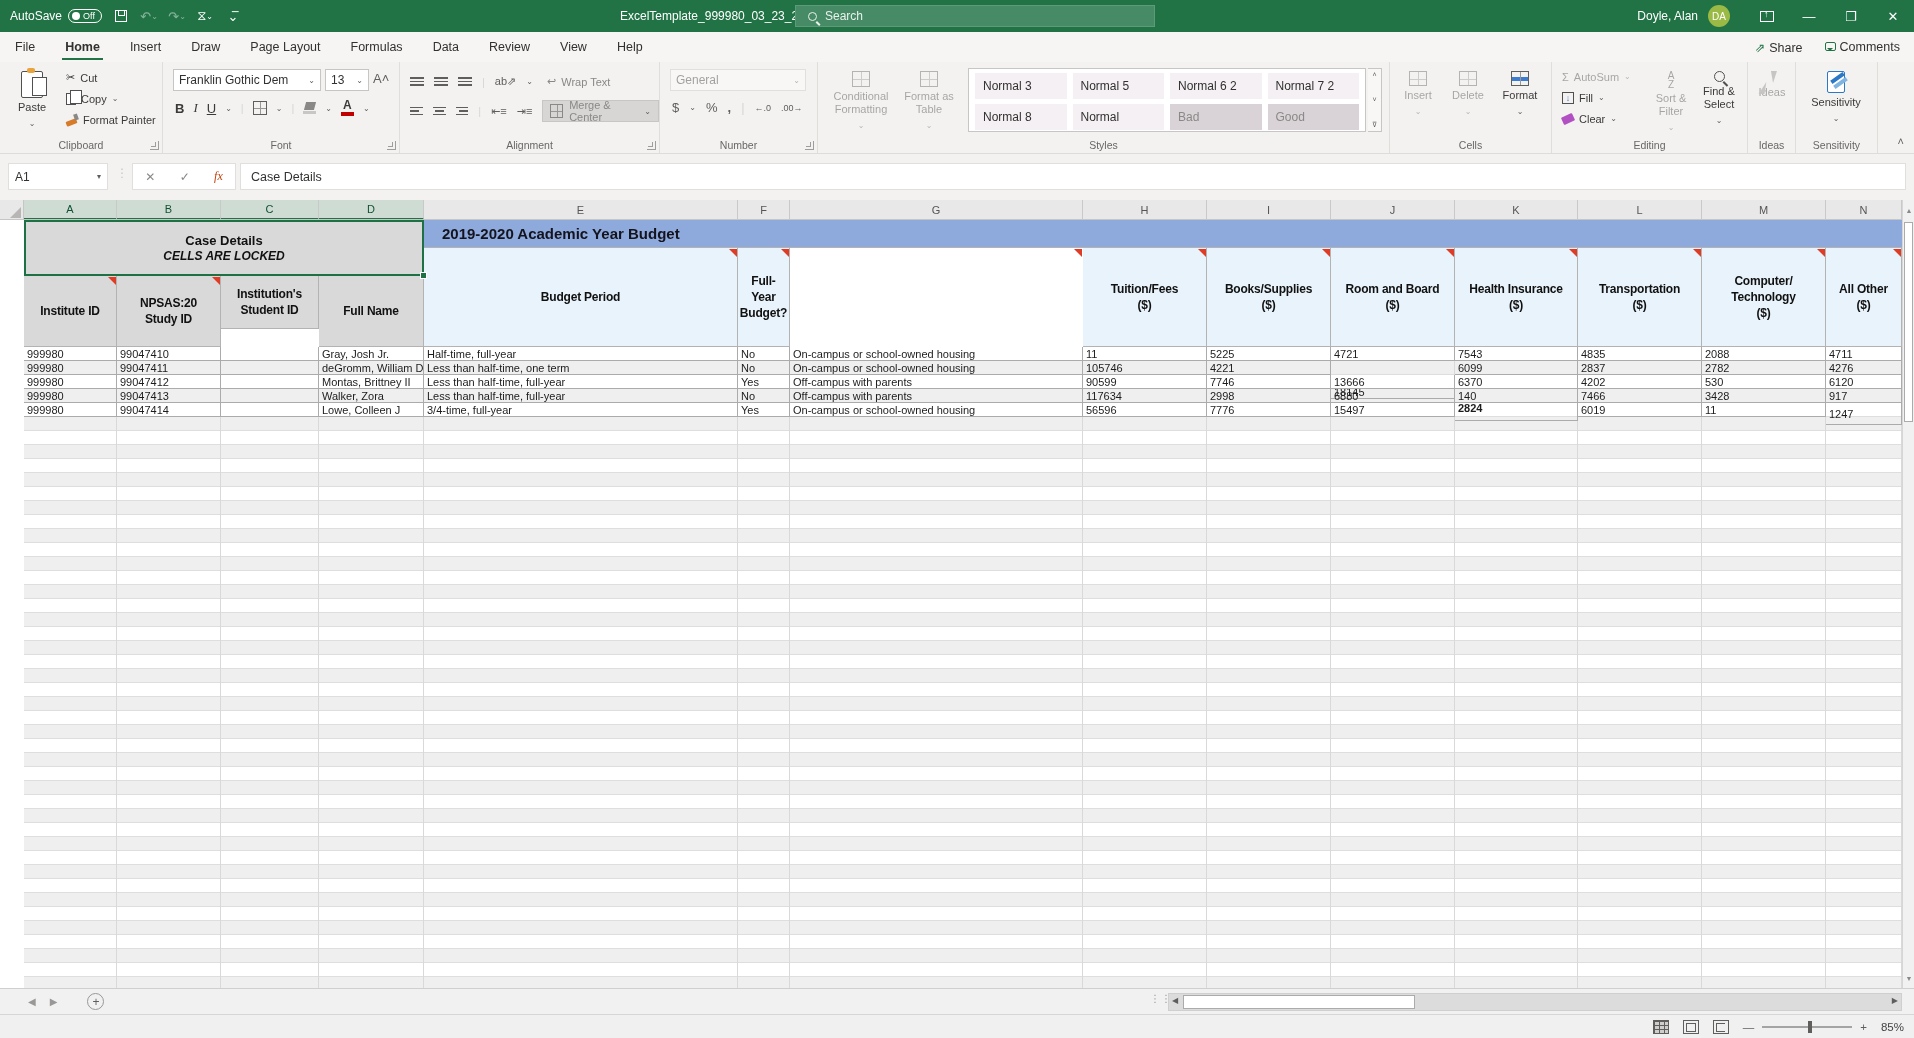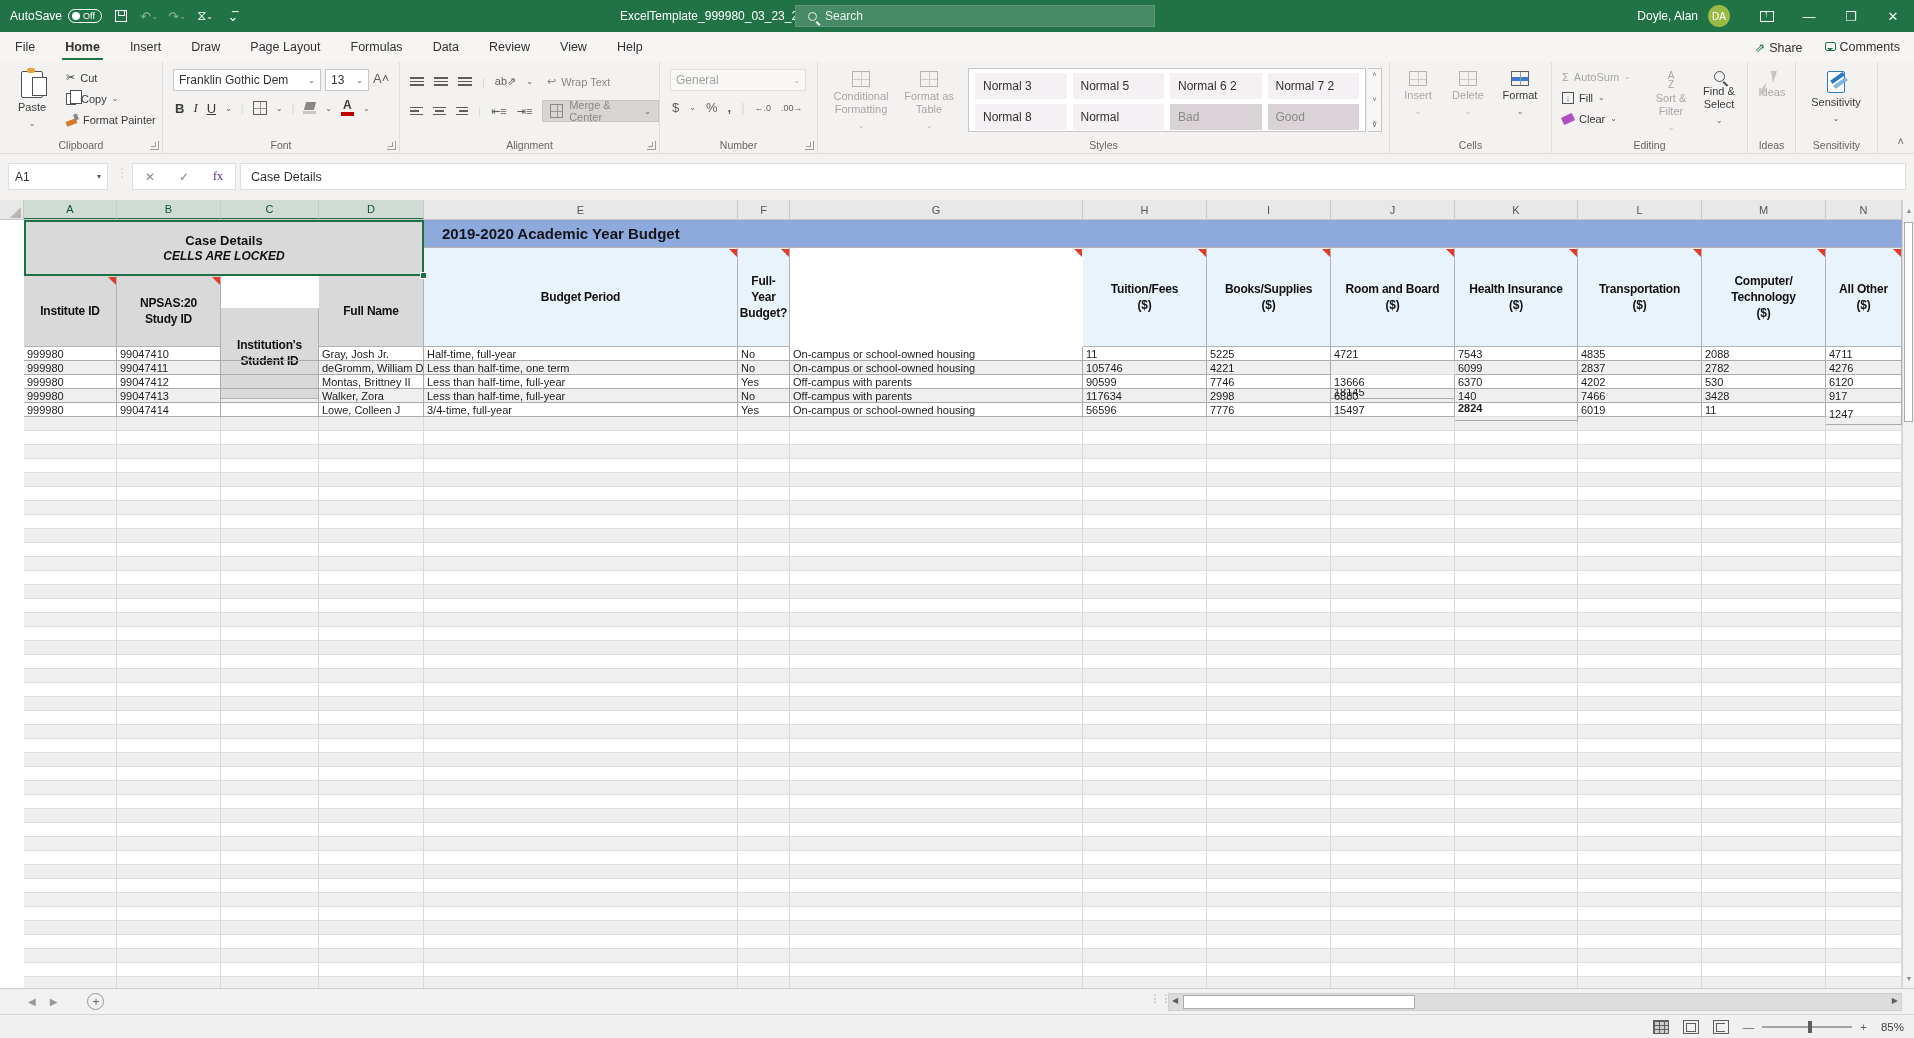--- a/index.html
+++ b/index.html
@@ -83,21 +83,21 @@
   .chip { display:flex; align-items:center; padding-left:8px; font-size:12px; color:#323130; background:#f4f0f3; }
   .chip.muted { background:#d9d3d8; color:#8a8886; }
   .gal-rail { position:absolute; left:550px; top:6px; width:14px; height:64px; border:1px solid #c8c6c4; border-left:none; background:#f8f7f6; display:flex; flex-direction:column; align-items:center; justify-content:space-between; padding:2px 0; font-size:7px; color:#605e5c; }
   .collapse-chev { position:absolute; right:10px; bottom:6px; font-size:11px; color:#605e5c; }
 
   
   .fbar { position:absolute; left:0; top:154px; width:1914px; height:46px; background:#f3f2f1; display:flex; align-items:center; }
   .namebox { position:absolute; left:8px; top:9px; width:100px; height:27px; background:#fff; border:1px solid #e1dfdd; display:flex; align-items:center; justify-content:space-between; padding:0 6px; font-size:12px; color:#323130; }
   .fb-sep { position:absolute; left:116px; top:12px; color:#c8c6c4; font-size:12px; letter-spacing:0; }
   .fb-btns { position:absolute; left:132px; top:9px; width:104px; height:27px; background:#fff; border:1px solid #e1dfdd; display:flex; align-items:center; justify-content:space-around; color:#8a8886; font-size:12px; }
-  .fx { font-family:"Liberation Serif",serif; color:#4c1d95; }
+  .fx { font-style:italic; font-family:"Liberation Serif",serif; color:#c2410c; }
   .fb-input { position:absolute; left:240px; top:9px; right:8px; height:27px; background:#fff; border:1px solid #e1dfdd; display:flex; align-items:center; padding-left:10px; font-size:12.5px; color:#323130; }
 
   
   .colstrip { position:absolute; left:0; top:200px; width:1902px; height:20px; display:flex; background:#e8e8e8; border-bottom:1px solid #c6c6c6; overflow:hidden; }
   .corner { width:24px; height:20px; background:#e8e8e8; border-right:1px solid #c6c6c6; position:relative; }
   .corner:after { content:""; position:absolute; right:2px; bottom:2px; border-left:11px solid transparent; border-bottom:11px solid #b8b6b4; }
   .colhead { height:20px; display:flex; align-items:center; justify-content:center; font-size:11px; color:#555; border-right:1px solid #c9c9c9; }
   .colhead.sel { background:#cfdcd3; color:#0f5132; border-bottom:2px solid #217346; }
   .rowstrip { position:absolute; left:0; top:220px; width:24px; height:768px; background:#e8e8e8; border-right:1px solid #c6c6c6; overflow:hidden; }
   .rowhead { width:24px; display:flex; align-items:center; justify-content:center; font-size:10px; color:#555; border-bottom:1px solid #c9c9c9; }
@@ -595,21 +595,21 @@
       <div class="vline" style="left: 1825px; top: 127px; width: 1px; height: 644px;"></div>
       <div class="vline" style="left: 1901px; top: 127px; width: 1px; height: 644px;"></div>
       <div class="banner" style="left: 424px; top: 0px; width: 1478px; height: 28px;">2019-2020 Academic Year Budget</div>
       <div class="case-box" style="left: 24px; top: 0px; width: 400px; height: 56px;">
         <div class="case-t">Case Details</div>
         <div class="case-s">CELLS ARE LOCKED</div>
       </div>
       <div class="hdr grayh" style="left: 24px; top: 56px; width: 93px; height: 71px;">Institute ID</div>
       <div class="hdr grayh" style="left: 117px; top: 56px; width: 104px; height: 71px;">NPSAS:20
 Study ID</div>
-      <div class="hdr grayh" style="left: 221px; top: 56px; width: 98px; height: 91px; margin-top: 32px;">Institution's
+      <div class="hdr grayh" style="left: 221px; top: 56px; width: 98px; height: 53px;">Institution's
 Student ID</div>
       <div class="hdr grayh" style="left: 319px; top: 56px; width: 105px; height: 71px;">Full Name</div>
       <div class="hdr blueh" style="left: 424px; top: 28px; width: 314px; height: 99px;">Budget Period</div>
       <div class="hdr blueh" style="left: 738px; top: 28px; width: 52px; height: 99px;">Full-
 Year
 Budget?</div>
       <div class="hdr blueh" style="left: 1083px; top: 28px; width: 124px; height: 99px;">Tuition/Fees
 ($)</div>
       <div class="hdr blueh" style="left: 1207px; top: 28px; width: 124px; height: 99px;">Books/Supplies
 ($)</div>

